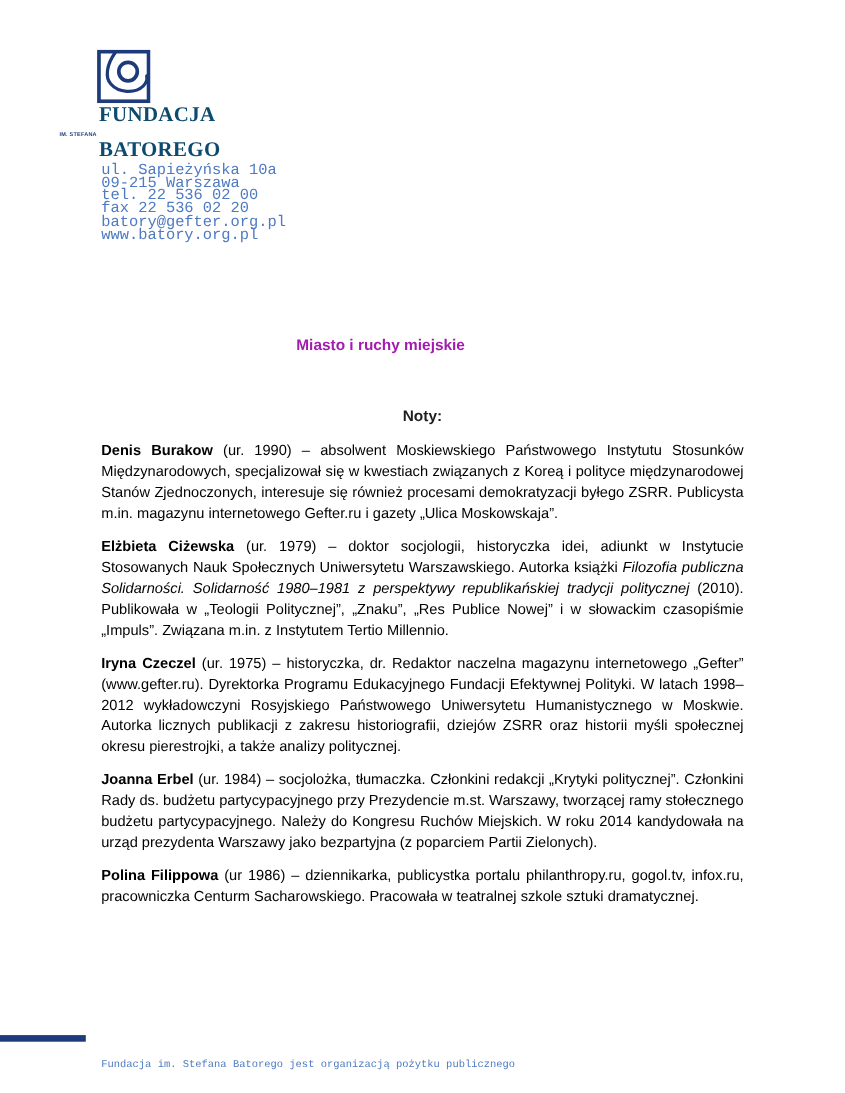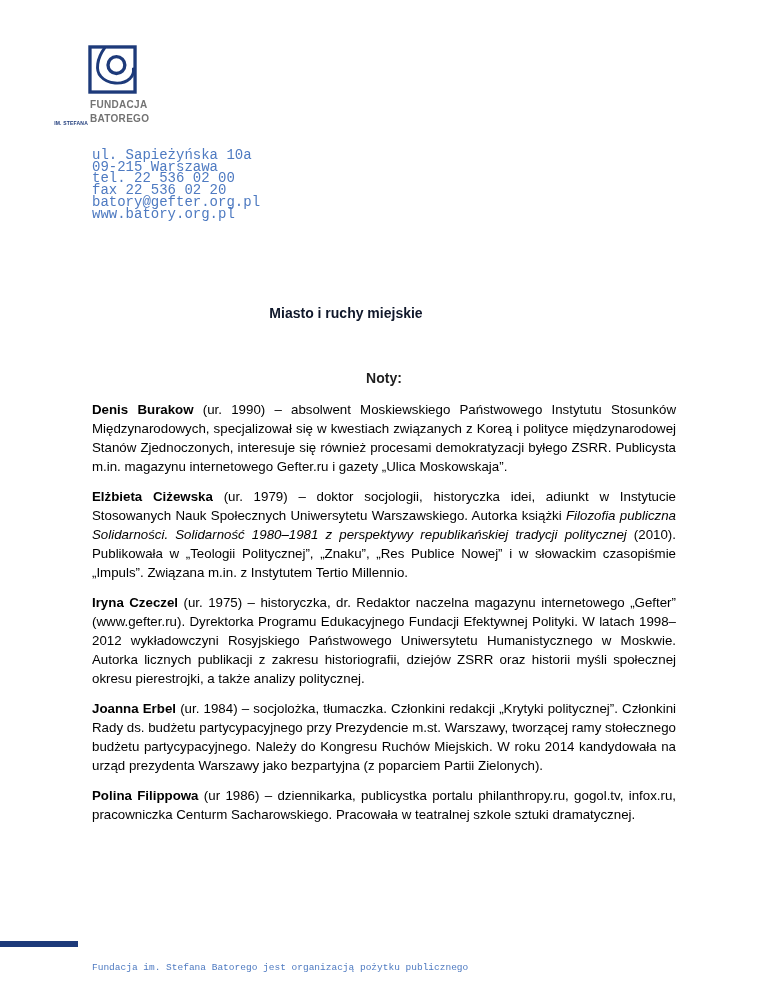--- a/index.html
+++ b/index.html
@@ -19,29 +19,30 @@
   
   #logo-mark {
     position: absolute;
     left: 88px;
     top: 45px;
     width: 49px;
     height: 49px;
   }
   .logo-line {
     position: absolute;
-    color: #737373;
+    color: #0c4a6e;
     font-weight: 700;
-    font-size: 10px;
+    font-size: 19px;
     line-height: 15px;
     letter-spacing: 0.3px;
     white-space: nowrap;
+    font-family: Liberation Serif, serif;
   }
   #logo-text-1 { left: 90px; top: 97px; }
-  #logo-text-2 { left: 90px; top: 111px; }
+  #logo-text-2 { left: 90px; top: 129px; }
   #logo-prefix {
     position: absolute;
     left: 48px;
     top: 120px;
     width: 40px;
     text-align: right;
     color: #1d3a7a;
     font-weight: 700;
     font-size: 5px;
     line-height: 6px;
@@ -61,21 +62,21 @@
     white-space: pre;
   }
 
   
   #doc-title {
     position: absolute;
     left: 0;
     top: 303px;
     width: 692px;
     text-align: center;
-    color: #0f172a;
+    color: #a21caf;
     font-weight: 700;
     font-size: 14px;
     line-height: 20px;
   }
   #section-heading {
     position: absolute;
     left: 0;
     top: 371px;
     width: 768px;
     text-align: center;

